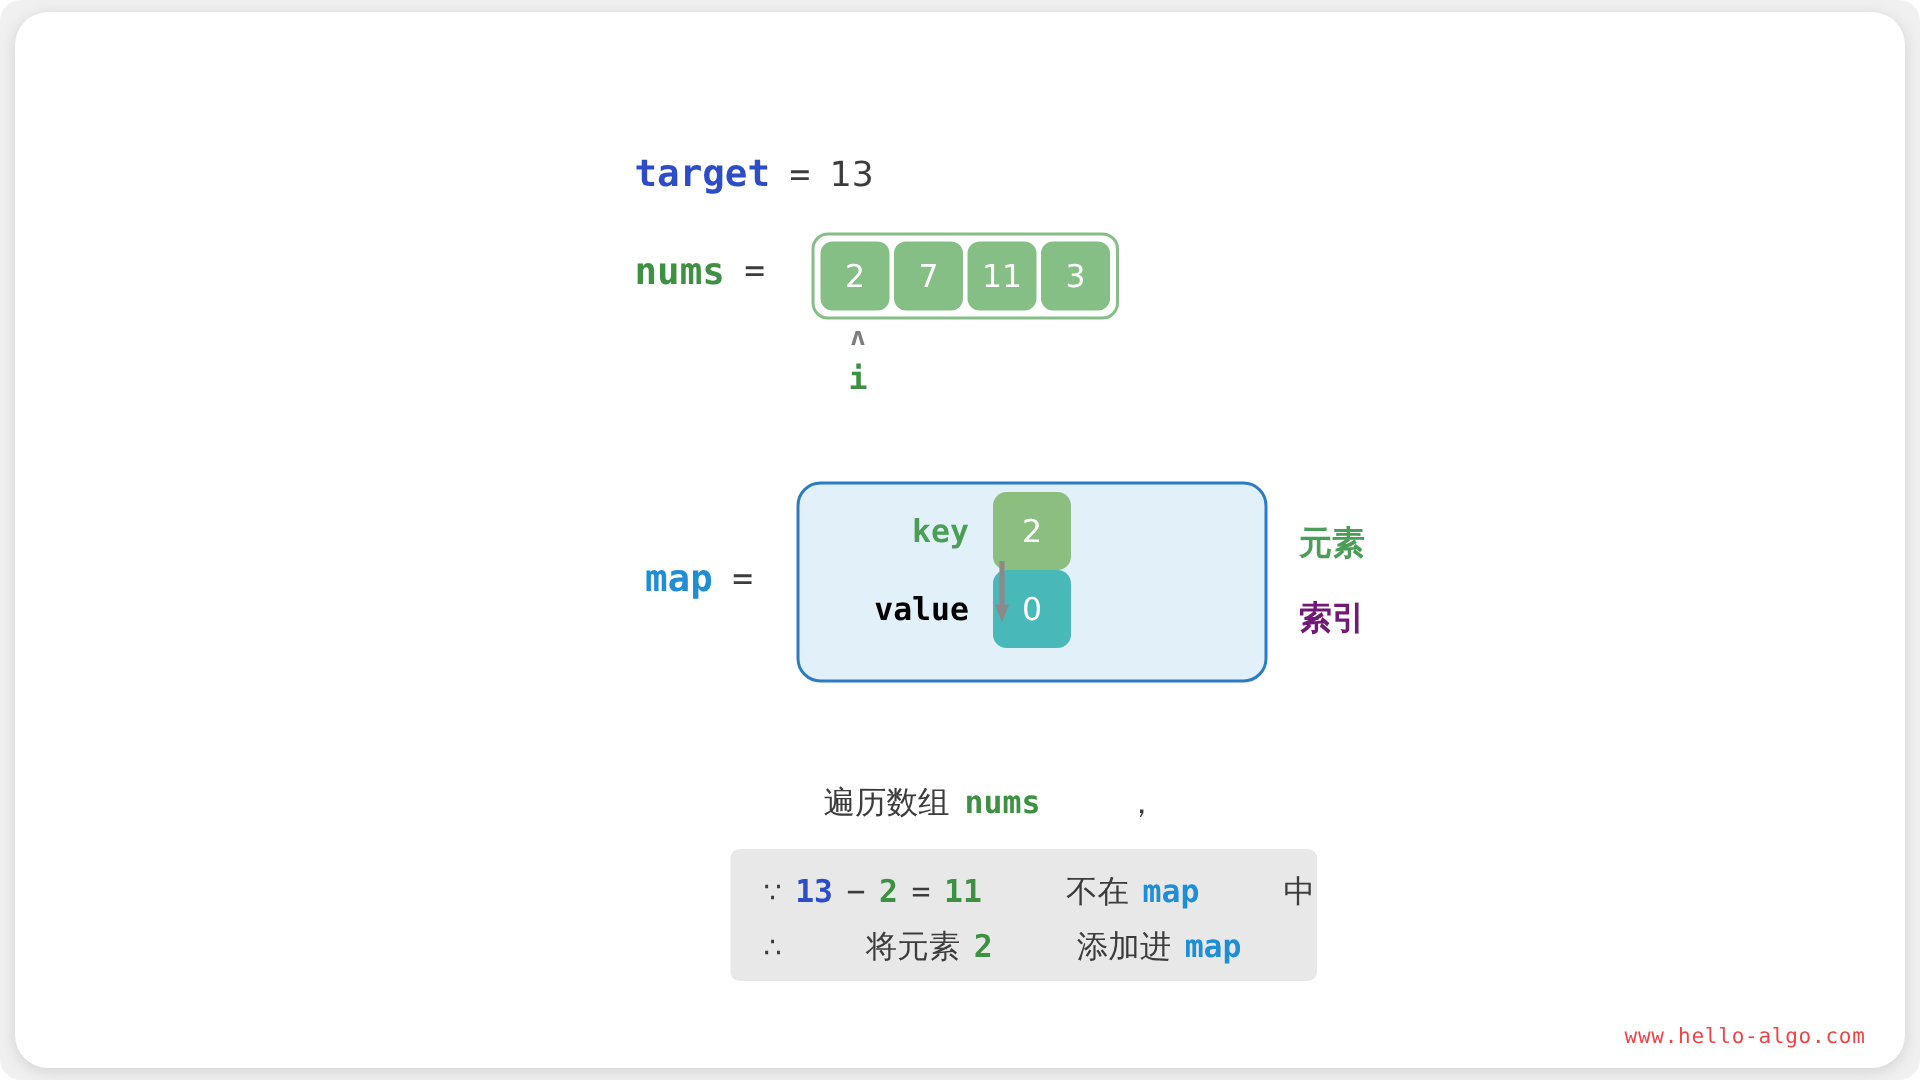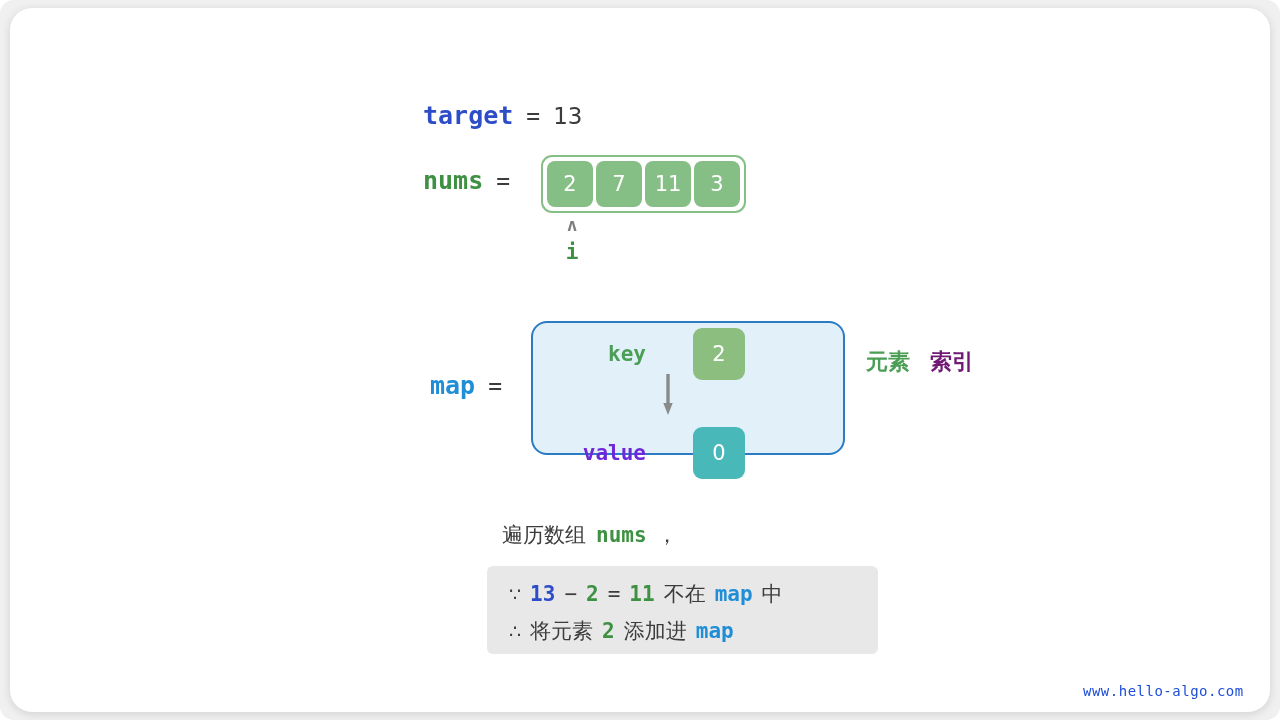--- a/index.html
+++ b/index.html
@@ -158,28 +158,27 @@
   #kv-grid {
     position: absolute;
     left: 546px;
     top: 320px;
     display: grid;
     grid-template-columns: 90px 52px;
     grid-template-rows: 52px 52px;
     row-gap: 0px;
     column-gap: 16px;
     align-items: center;
-    gap: 47px;
   }
   .kv-label {
     font-size: 21px;
     text-align: right;
   }
   #key-label   { color: #4a9e55; }
-  #value-label { color: #6d28d9; }
+  #value-label { color: #000000; }
 
   .kv-cell {
     width: 52px;
     height: 52px;
     border-radius: 9px;
     color: #ffffff;
     font-family: "DejaVu Sans", sans-serif;
     font-size: 21px;
     display: flex;
     align-items: center;
@@ -198,20 +197,21 @@
     height: 42px;
     pointer-events: none;
   }
 
   
   #annotations {
     position: absolute;
     left: 856px;
     top: 339px;
     display: flex;
+    flex-direction: column;
     gap: 20px;
   }
   .anno {
     font-size: 22px;
     font-weight: bold;
     font-family: "DejaVu Sans", sans-serif;
   }
   #anno-element { color: #4a9e55; }
   #anno-index   { color: #701a75; }
 
@@ -255,31 +255,31 @@
   #explain-line-1 { top: 14px; }
   #explain-line-2 { top: 51px; }
   .sym {
     font-family: "DejaVu Sans", sans-serif;
     color: #3c3c3c;
     font-size: 19px;
   }
   .blue-num  { color: #2d4cc8; font-family: "DejaVu Sans Mono", monospace; font-weight: bold; }
   .green-num { color: #3e9142; font-family: "DejaVu Sans Mono", monospace; font-weight: bold; }
   .blue-code { color: #1f8ed6; font-family: "DejaVu Sans Mono", monospace; font-weight: bold; }
-  .cn { font-family: "DejaVu Sans", sans-serif; color: #3c3c3c; }
+  .cn { font-family: "DejaVu Sans", sans-serif; color: #3c3c3c; margin-left: 47px; }
   .op { font-family: "DejaVu Sans Mono", monospace; color: #3c3c3c; }
 
   
   #watermark {
     position: absolute;
     left: 1073px;
     top: 675px;
     font-family: "DejaVu Sans Mono", monospace;
     font-size: 14px;
-    color: #1d4ed8;
+    color: #ef4444;
     letter-spacing: 0.5px;
   }
 </style>
 </head>
 <body>
 
 <div id="page">
   <div id="card">
 
     <div id="target-row">

